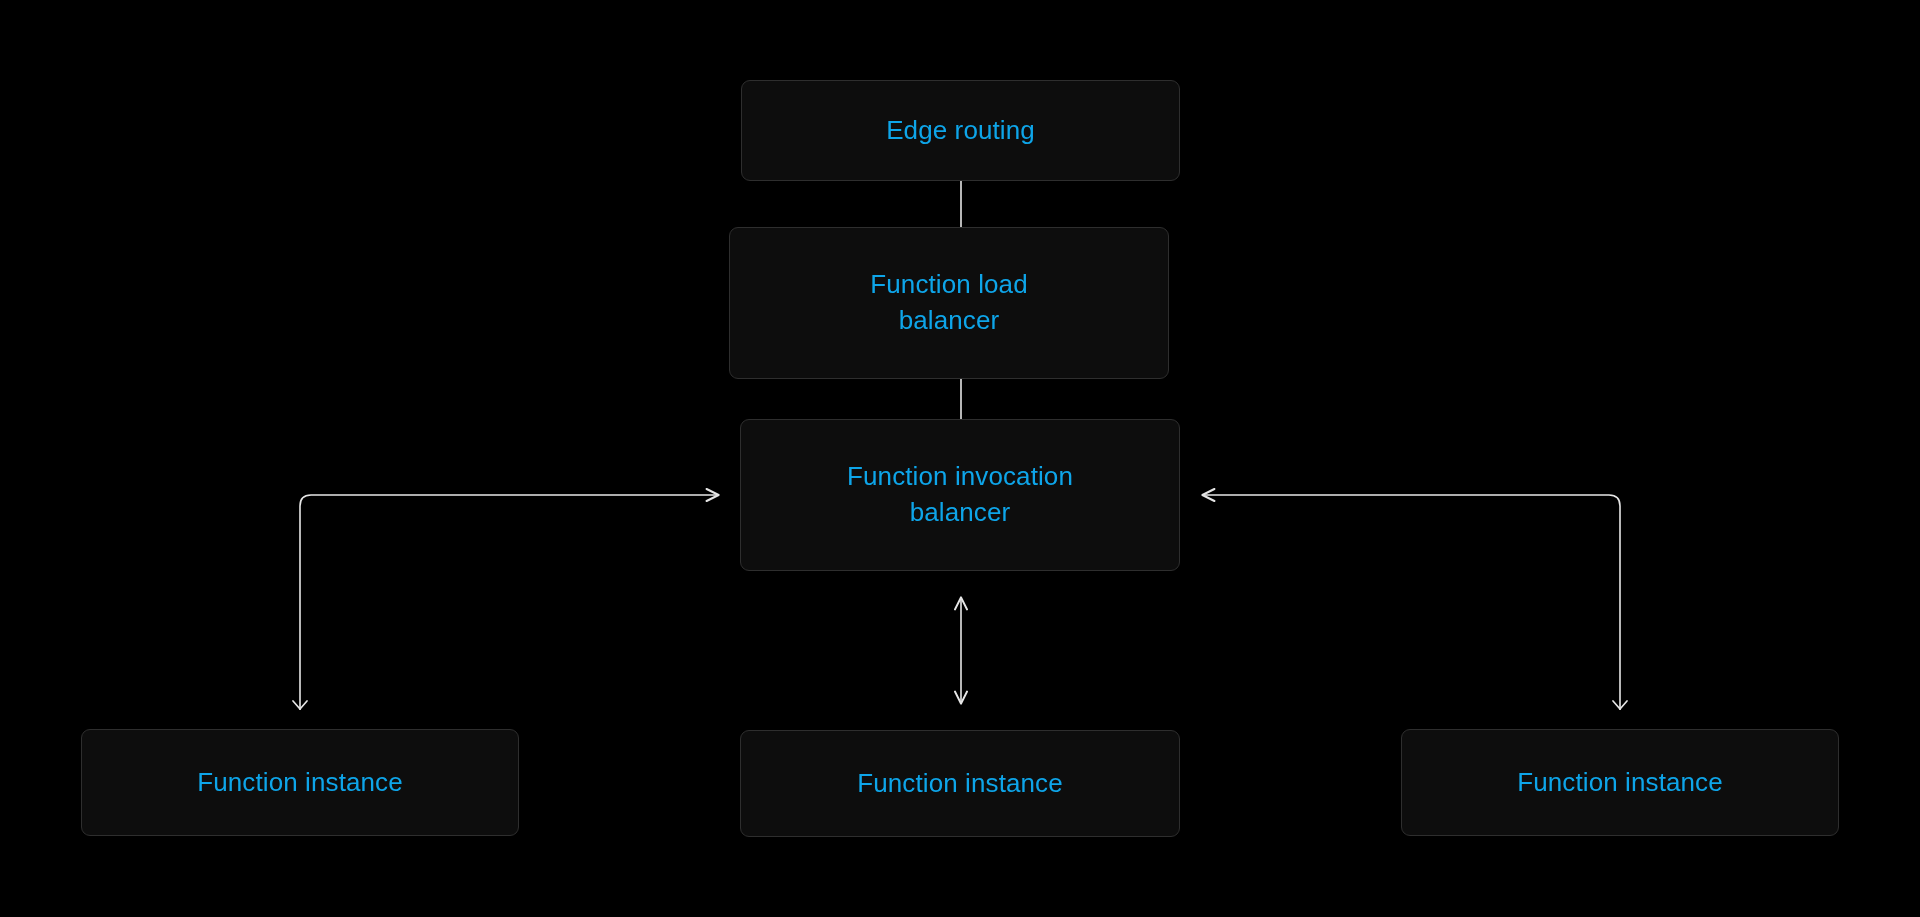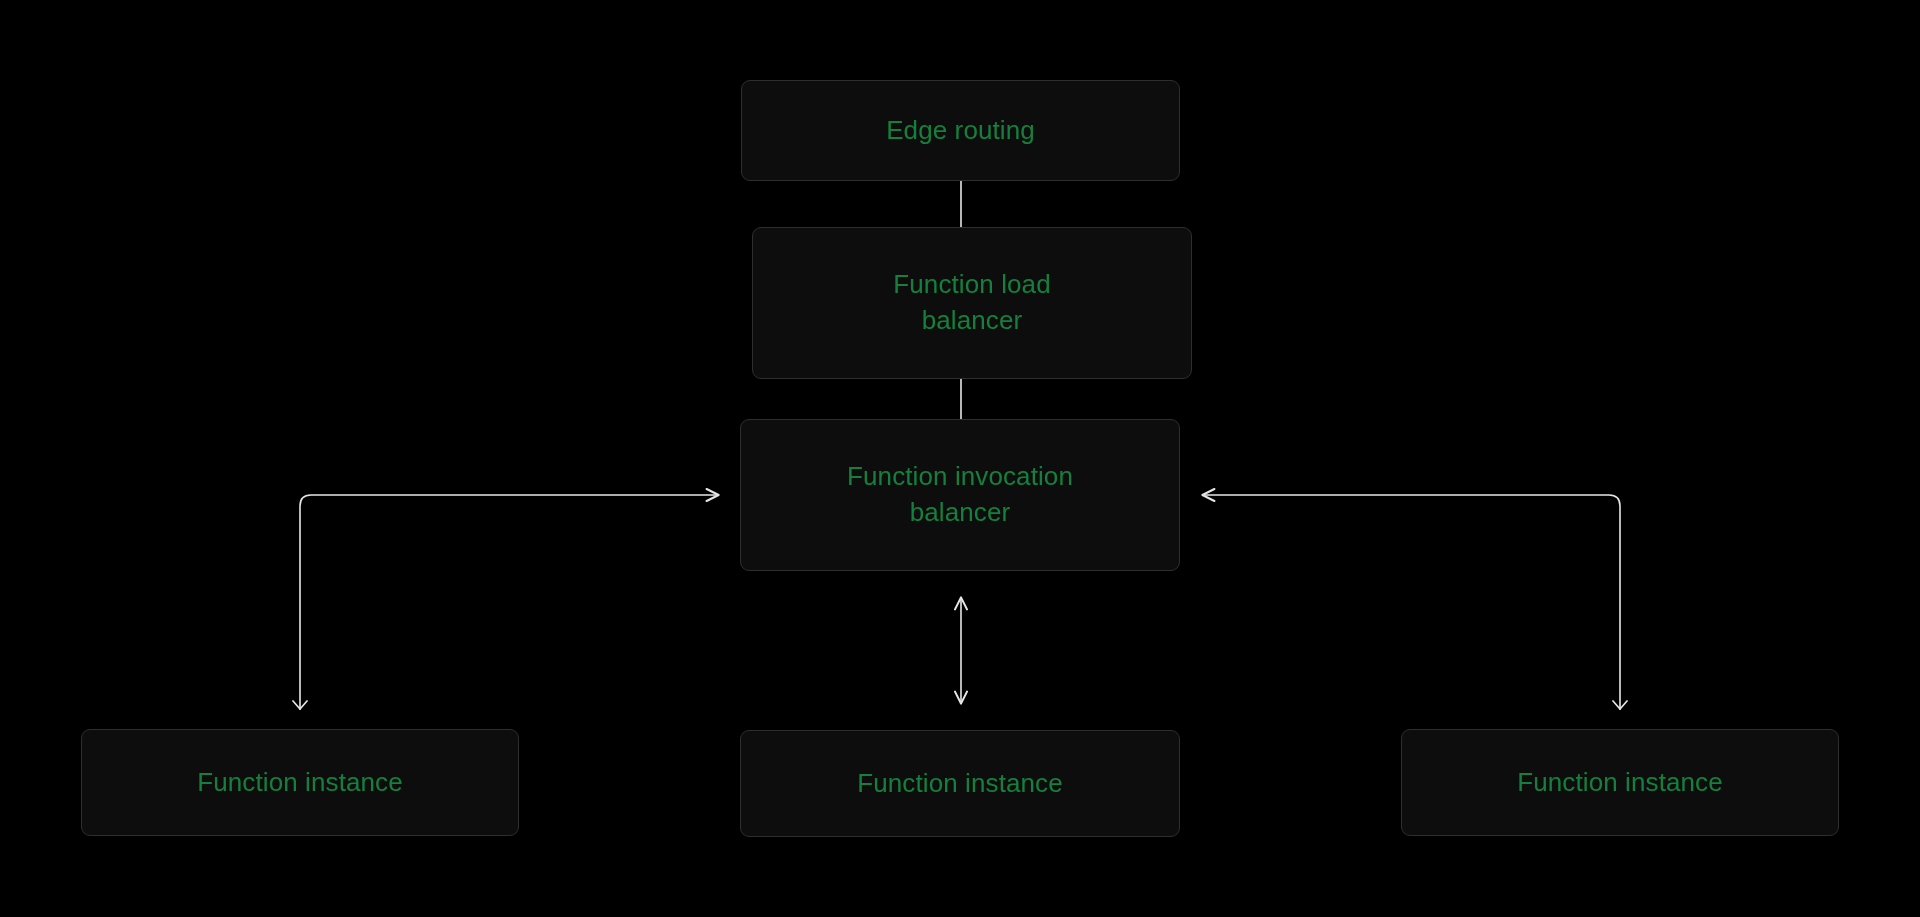--- a/index.html
+++ b/index.html
@@ -38,28 +38,28 @@
     display: flex;
     align-items: center;
     justify-content: center;
     text-align: center;
     z-index: 2;
   }
   .node-label {
     font-size: 26px;
     font-weight: 400;
     line-height: 1.38;
-    color: #15803d;
+    color: #0ea5e9;
     letter-spacing: 0.1px;
     white-space: pre-line;
     padding: 0 14px;
   }
   
   #node-edge-routing      { left: 741px;  top: 80px;  width: 439px; height: 101px; }
-  #node-load-balancer     { left: 752px;  top: 227px; width: 440px; height: 152px; }
+  #node-load-balancer     { left: 729px;  top: 227px; width: 440px; height: 152px; }
   #node-invocation-service{ left: 740px;  top: 419px; width: 440px; height: 152px; }
   #node-instance-left     { left: 81px;   top: 729px; width: 438px; height: 107px; }
   #node-instance-center   { left: 740px;  top: 730px; width: 440px; height: 107px; }
   #node-instance-right    { left: 1401px; top: 729px; width: 438px; height: 107px; }
 </style>
 </head>
 <body>
 
 <div id="diagram-canvas">
 

